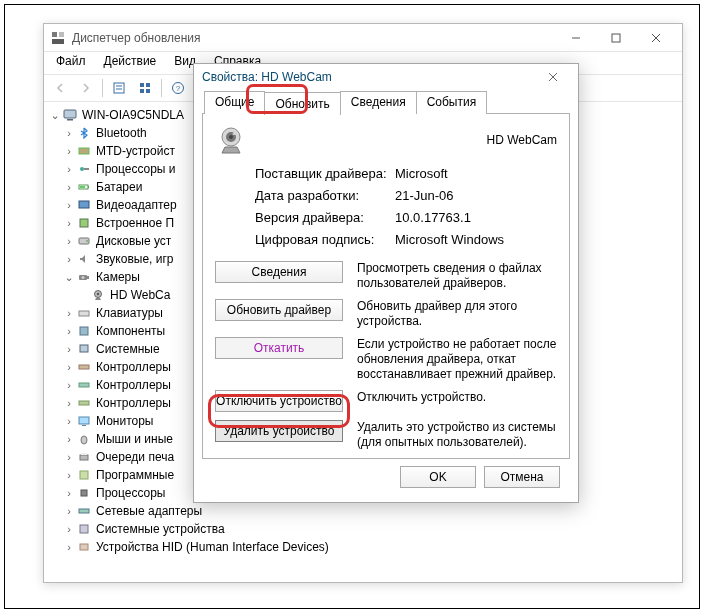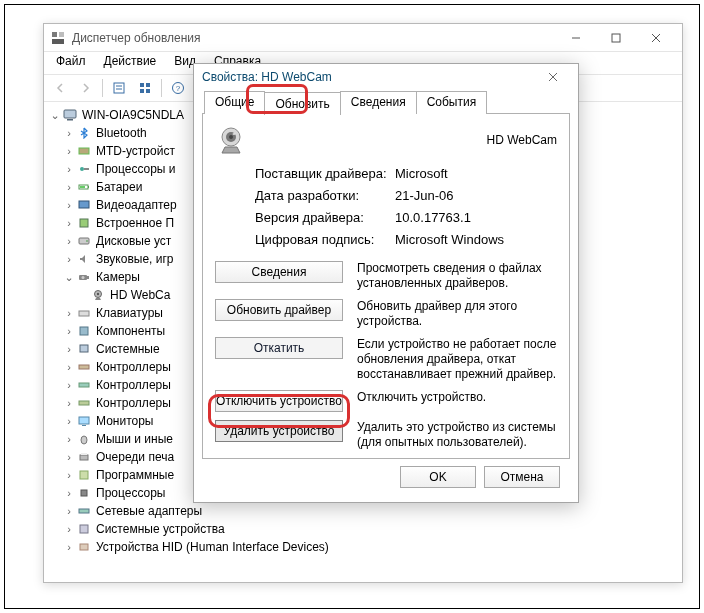--- a/index.html
+++ b/index.html
@@ -177,21 +177,21 @@
   }
   .std-btn {
     width: 128px; height: 22px;
     border: 1px solid #a7a7a7;
     background: linear-gradient(#fefefe,#efefef);
     font-size: 12px;
     display: flex; align-items: center; justify-content: center;
     flex-shrink: 0;
   }
   .std-btn.disabled {
-    color: #0f172a;
+    color: #a21caf;
     background: #f4f4f4;
   }
   .std-btn.selected {
     background: #e8e8e8;
     border-color: #808080;
   }
   .btn-desc { font-size: 12px; line-height: 1.25; }
   .footer-btns {
     position: absolute;
     right: 10px; bottom: 6px;
@@ -564,21 +564,21 @@
           <span class="k">Дата разработки:</span>
           <span class="v">21-Jun-06</span>
           <span class="k">Версия драйвера:</span>
           <span class="v">10.0.17763.1</span>
           <span class="k">Цифровая подпись:</span>
           <span class="v">Microsoft Windows</span>
         </div>
 
         <div class="btn-row">
           <div class="std-btn">Сведения</div>
-          <div class="btn-desc">Просмотреть сведения о файлах установленных драйверов.</div>
+          <div class="btn-desc">Просмотреть сведения о файлах пользователей драйверов.</div>
         </div>
         <div class="btn-row">
           <div class="std-btn">Обновить драйвер</div>
           <div class="btn-desc">Обновить драйвер для этого устройства.</div>
         </div>
         <div class="btn-row">
           <div class="std-btn disabled">Откатить</div>
           <div class="btn-desc">Если устройство не работает после обновления драйвера, откат восстанавливает прежний драйвер.</div>
         </div>
         <div class="btn-row">

